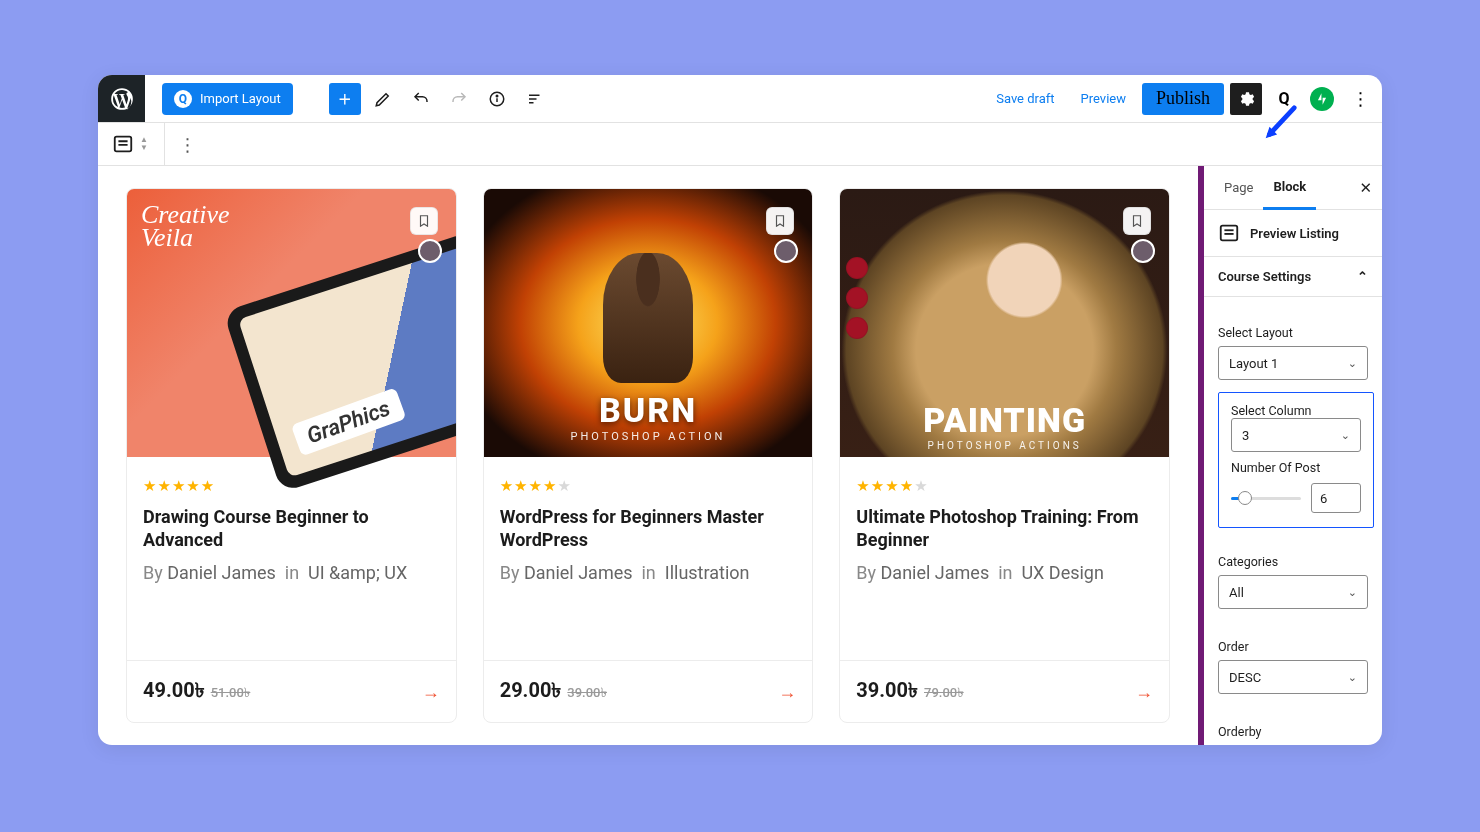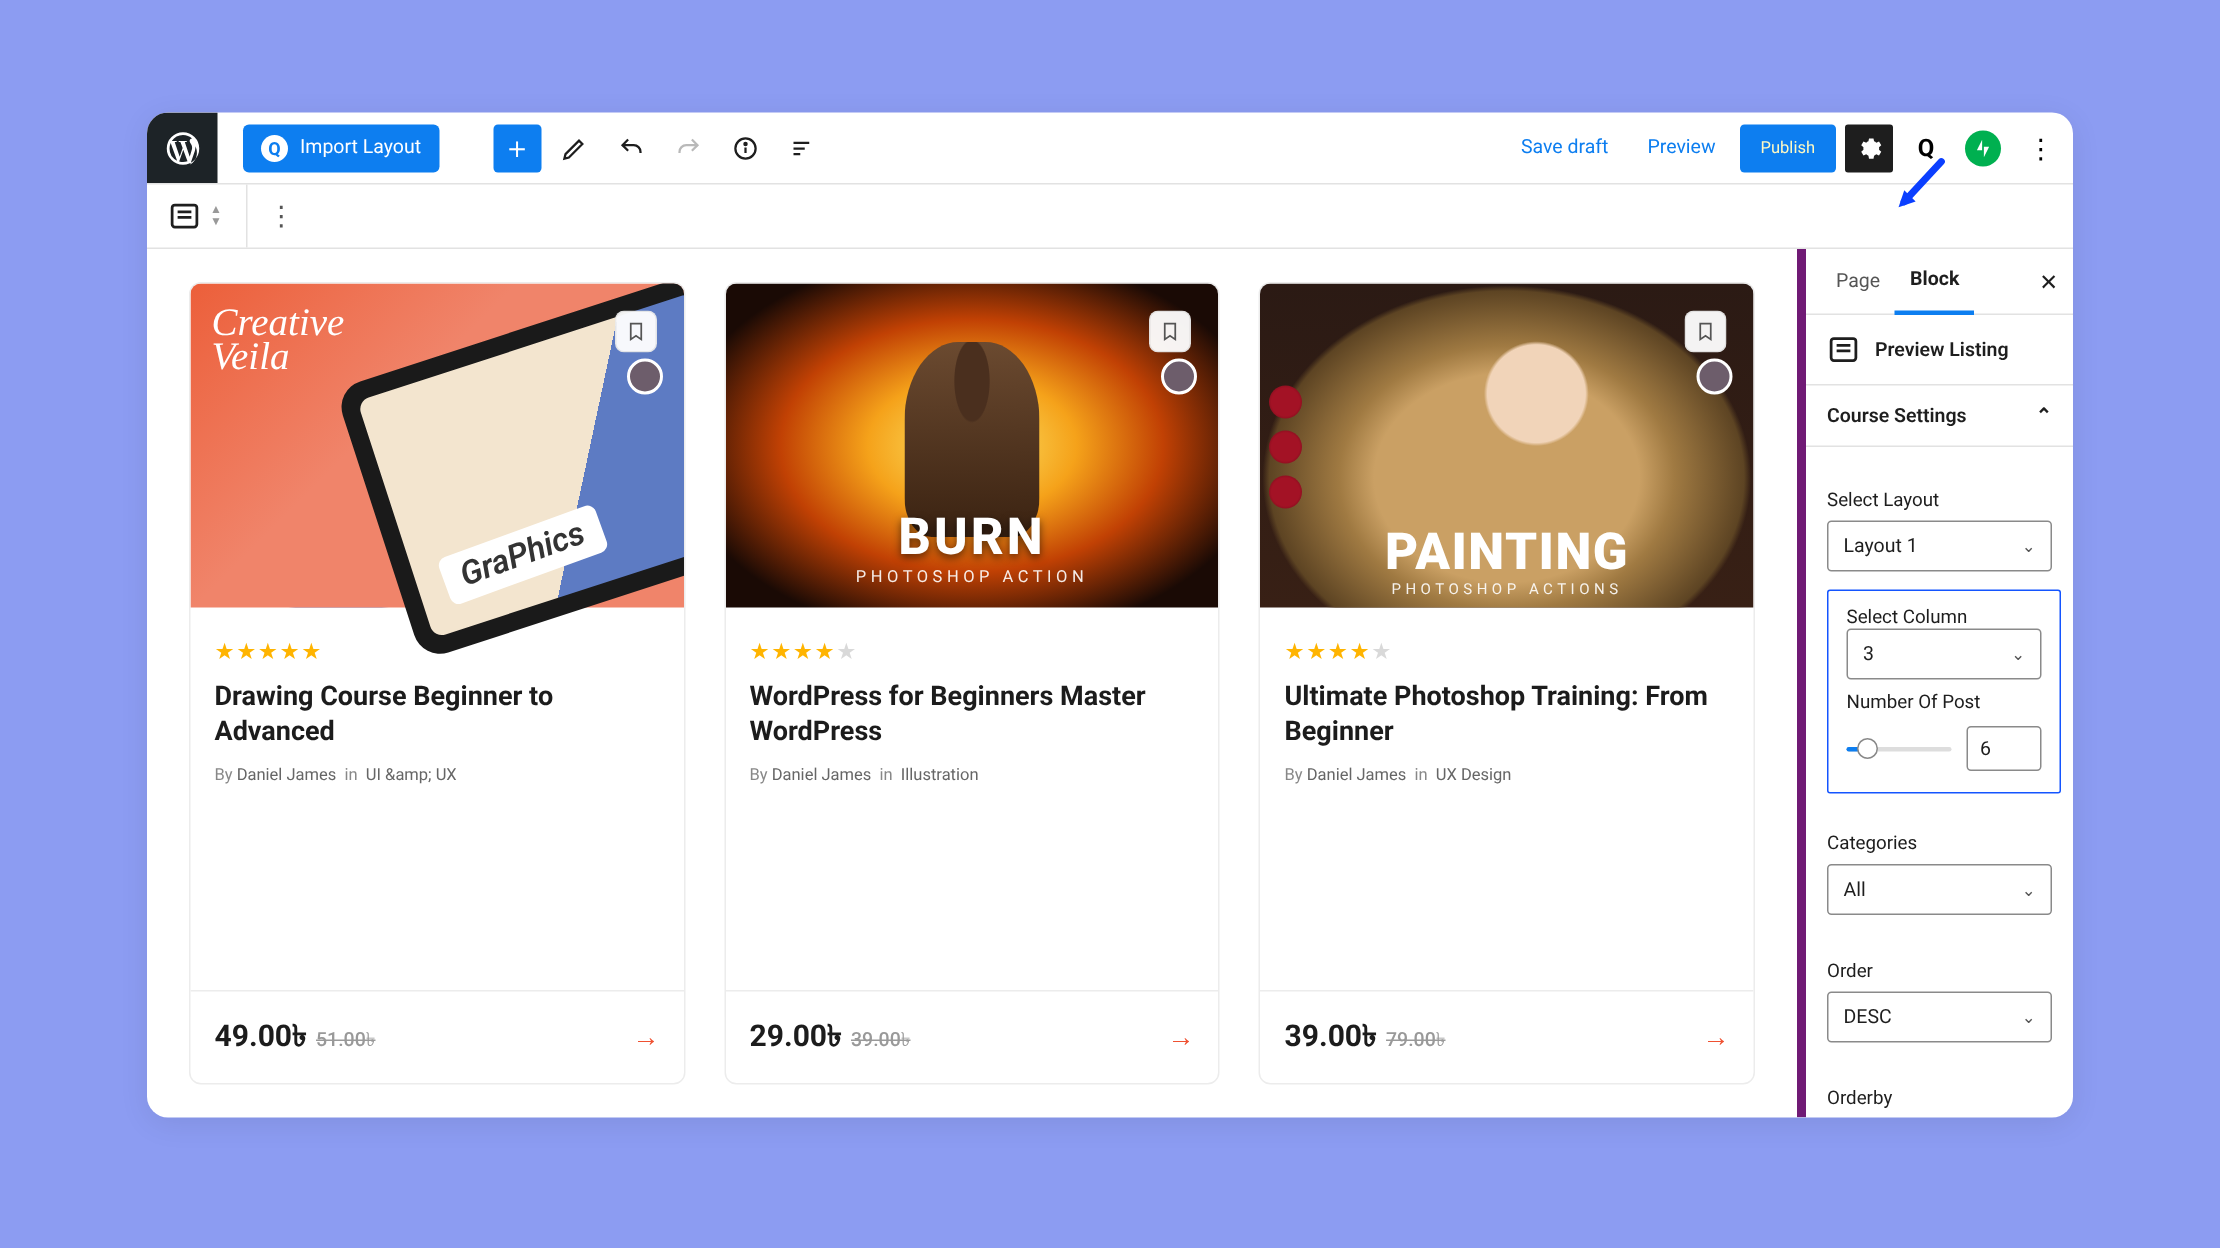--- a/index.html
+++ b/index.html
@@ -9,47 +9,47 @@
   .topbar { display: flex; align-items: center; height: 47px; padding: 0 6px 0 0; gap: 6px; }
   .wp-logo { width: 47px; height: 47px; background: #1d2327; display:flex; align-items:center; justify-content:center; }
   .wp-logo svg { width:26px; height:26px; fill:#fff; }
   .import-btn { background:#0d7ef0; color:#fff; border:none; border-radius:4px; height:32px; padding:0 12px; display:flex; align-items:center; gap:8px; font-size:13px; cursor:pointer; margin-left:11px;}
   .import-btn-icon{ width:18px; height:18px; border-radius:50%; background:#fff; display:flex; align-items:center; justify-content:center; color:#0d7ef0; font-weight:bold; font-size:12px;}
   .add-btn { width:32px; height:32px; background:#0d7ef0; color:#fff; border-radius:3px; display:flex; align-items:center; justify-content:center; font-size:20px; margin-left:30px; cursor:pointer;}
   .tool-icon { width:32px; height:32px; display:flex; align-items:center; justify-content:center; color:#1e1e1e; cursor:pointer; }
   .tool-icon.dim { color:#b9b9b9; }
   .spacer { flex:1; }
   .link-btn { color:#0d7ef0; font-size:13px; padding:6px 10px; cursor:pointer; }
-  .publish-btn { background:#0d7ef0; color:#fef9c3; border:none; border-radius:3px; height:32px; padding:0 14px; font-size:11px; cursor:pointer; }
+  .publish-btn { background:#0d7ef0; color:#000000; border:none; border-radius:3px; height:32px; padding:0 14px; font-size:18px; cursor:pointer;font-family:Liberation Serif, serif; }
   .square-icon { width:32px;height:32px;display:flex;align-items:center;justify-content:center;cursor:pointer; border-radius:2px;}
   .square-icon.dark{ background:#1e1e1e; color:#fff;}
   .square-icon.green{ background:#00b050; color:#fff; border-radius:50%; width:24px;height:24px;}
   .more-v { font-size:18px; letter-spacing:-1px; }
   .arrow-annot { position:absolute; top:29px; right:84px; }
   .arrow-annot svg { width:38px; height:38px; }
   
   .secondbar { display:flex; align-items:center; height:44px; border-top:1px solid #e2e2e2; border-bottom:1px solid #e2e2e2;}
   .secondbar-left { width:66px; display:flex; align-items:center; justify-content:flex-start; gap:6px; padding-left:14px;}
   .icon-doc { width:22px;height:22px; display:flex;align-items:center;justify-content:center;}
   .icon-doc svg{width:22px;height:22px;fill:#1e1e1e;}
   .arrows-col { display:flex; flex-direction:column; font-size:8px; color:#999; line-height:8px;}
   .secondbar-divider{ width:1px; height:100%; background:#e2e2e2;}
   .secondbar-more{ width:44px;display:flex;align-items:center;justify-content:center; color:#555;}
   
   .body { display:flex; flex:1; overflow:hidden; }
   .canvas { flex:1; padding:22px 28px; display:flex; gap:26px; overflow:hidden; }
   .card { flex:1; border:1px solid #ececec; border-radius:8px; overflow:hidden; background:#fff; display:flex; flex-direction:column;}
-  .card-img { height:216px; position:relative; background:#333; background-size:cover; background-position:center;}
+  .card-img { height:268px; position:relative; background:#333; background-size:cover; background-position:center;}
   .card-img .bookmark{ position:absolute; top:18px; right:18px; width:28px;height:28px; border-radius:6px; background:rgba(255,255,255,0.95); border:1px solid rgba(0,0,0,0.08); display:flex;align-items:center;justify-content:center;}
   .card-img .avatar{ position:absolute; top:50px; right:14px; width:24px;height:24px; border-radius:50%; background:#6d5d6b; border:2px solid #fff;}
   .card-body{ padding:20px 16px 12px 16px; flex:1;}
   .stars { color:#ffb400; font-size:15px; letter-spacing:1px; margin-bottom:10px;}
   .stars .off{ color:#d9d9d9;}
   .card-title{ font-size:18px; font-weight:700; color:#1c1c1c; line-height:1.3; margin-bottom:10px;}
-  .card-meta{ font-size:11px; color:#888;}
+  .card-meta{ font-size:18px; color:#888;}
   .card-meta .strong{ color:#666;}
   .card-foot{ border-top:1px solid #ececec; padding:14px 16px; display:flex; align-items:center; justify-content:space-between;}
   .price{ font-size:20px; font-weight:700; color:#1c1c1c;}
   .oldprice{ font-size:13px; color:#999; text-decoration:line-through; margin-left:6px; font-weight:500;}
   .arrow-go{ color:#ef5131; font-size:18px;}
   
   .sidebar{ width:184px; border-left:6px solid #701a75; display:flex; flex-direction:column; font-size:13px; color:#1e1e1e; overflow-y:auto;}
   .side-tabs{ display:flex; align-items:center; border-bottom:1px solid #e2e2e2; padding:0 10px; height:44px;}
   .side-tab{ padding:0 10px; height:44px; display:flex; align-items:center; color:#555; cursor:pointer;}
   .side-tab.active{ color:#1e1e1e; font-weight:700; border-bottom:3px solid #0d7ef0; }

